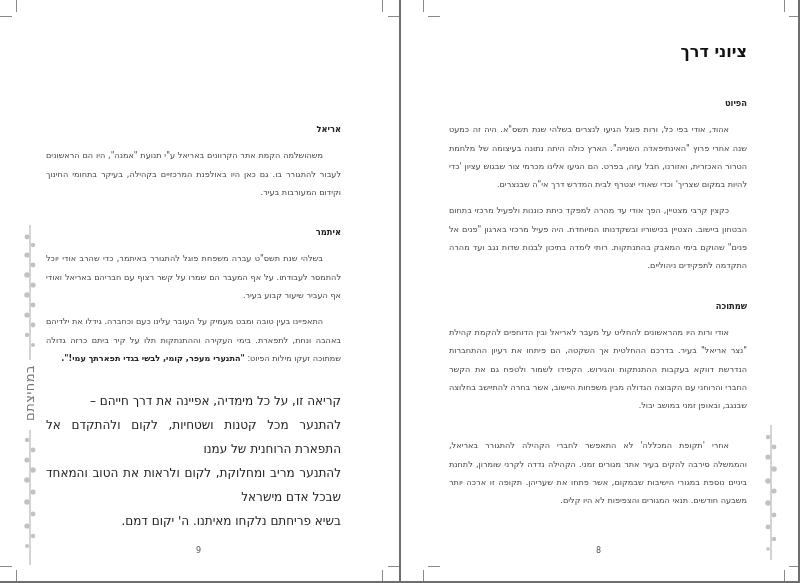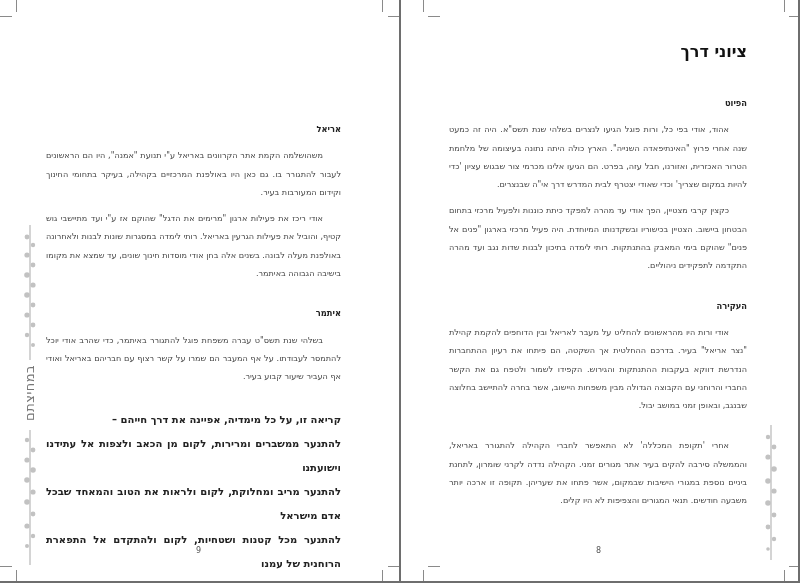--- a/index.html
+++ b/index.html
@@ -26,21 +26,21 @@
   }
   .left .content { left:46px; width:295px; top:84px;margin-top:36px; }
   .right .content { left:48px; width:298px; top:40px; }
 
   .title { font-size:16px; font-weight:bold; color:#111; margin:0 0 30px 0; line-height:24px; }
   .section-head { font-weight:bold; color:#222; font-size:8.3px; margin:0 0 8px 0; }
   .para { text-indent:18px; margin:0 0 8px 0; }
   .gap { height:14px; }
   .quote-em { font-weight:bold; color:#222; }
 
-  .poem { margin-top:22px; font-weight:bold; color:#222; font-size:10px; }
+  .poem { margin-top:22px; font-weight:normal; color:#222; font-size:12px; }
   .poem .line { line-height:24px; }
 
   .page-number { position:absolute; font-size:8px; color:#555; font-family:"DejaVu Sans", sans-serif; }
   .left .page-number { left:196px; top:546px; }
   .right .page-number { left:195px; top:546px; }
 
   .vine { position:absolute; width:16px; }
   .vine svg { display:block; }
   .side-label {
     position:absolute; left:22px; top:365px; width:20px; height:60px;
@@ -98,30 +98,29 @@
             <circle cx="5" cy="96" r="2.6"></circle>
           <circle cx="11" cy="106" r="2.2"></circle>
             <circle cx="5" cy="116" r="2"></circle>
         </g>
       </svg>
     </div>
 
     <div class="content">
       <div class="section-head">אריאל</div>
       <p class="para">משהושלמה הקמת אתר הקרוונים באריאל ע"י תנועת "אמנה", היו הם הראשונים לעבור להתגורר בו. גם כאן היו באולפנת המרכזיים בקהילה, בעיקר בתחומי החינוך וקידום המעורבות בעיר.</p>
-      <p class="para">אודי ריכז את פעילות ארגון "מרימים את הדגל" שהוקם אז ע"י ועד מתיישבי גוש קטיף, והוביל את פעילות הגרעין באריאל. רותי לימדה במסגרות שונות לבנות ולאחרונה באולפנת מעלה לבונה. בשנים אלה בחן אודי מוסדות חינוך שונים, עד שמצא את מקומו בישיבה הגבוהה באיתמר.</p>
       <div class="gap"></div>
       <div class="section-head">איתמר</div>
       <p class="para">בשלהי שנת תשס"ט עברה משפחת פוגל להתגורר באיתמר, כדי שהרב אודי יוכל להתמסר לעבודתו. על אף המעבר הם שמרו על קשר רצוף עם חבריהם באריאל ואודי אף העביר שיעור קבוע בעיר.</p>
+      <p class="para"><span>התאפיינו בעין טובה ומבט מעמיק על העובר עלינו כעם וכחברה. גידלו את ילדיהם באהבה ונחת, לתפארת. בימי העקירה וההתנתקות תלו על קיר ביתם כרזה גדולה שמתוכה זעקו מילות הפיוט:</span> <span class="quote-em">"התנערי מעפר, קומי, לבשי בגדי תפארתך עמי!".</span></p>
 
       <div class="poem">
         <div class="line">קריאה זו, על כל מימדיה, אפיינה את דרך חייהם –</div>
-        <div class="line">להתנער ממשברים ומרירות, לקום מן הכאב ולצפות אל עתידנו וישועתנו</div>
+        <div class="line">להתנער מכל קטנות ושטחיות, לקום ולהתקדם אל התפארת הרוחנית של עמנו</div>
         <div class="line">להתנער מריב ומחלוקת, לקום ולראות את הטוב והמאחד שבכל אדם מישראל</div>
-        <div class="line">להתנער מכל קטנות ושטחיות, לקום ולהתקדם אל התפארת הרוחנית של עמנו</div>
         <div class="line">בשיא פריחתם נלקחו מאיתנו. ה' יקום דמם.</div>
       </div>
     </div>
 
     <div class="page-number">9</div>
   </div>
 
   <div class="gutter"></div>
 
   <div class="page right">
@@ -152,21 +151,21 @@
         </g>
       </svg>
     </div>
 
     <div class="content">
       <h1 class="title">ציוני דרך</h1>
       <div class="section-head">הפיוט</div>
       <p class="para">אהוד, אודי בפי כל, ורות פוגל הגיעו לנצרים בשלהי שנת תשס"א. היה זה כמעט שנה אחרי פרוץ "האינתיפאדה השנייה". הארץ כולה היתה נתונה בעיצומה של מלחמת הטרור האכזרית, ואזורנו, חבל עזה, בפרט. הם הגיעו אלינו מכרמי צור שבגוש עציון 'כדי להיות במקום שצריך' וכדי שאודי יצטרף לבית המדרש דרך אי"ה שבנצרים.</p>
       <p class="para">כקצין קרבי מצטיין, הפך אודי עד מהרה למפקד כיתת כוננות ולפעיל מרכזי בתחום הבטחון ביישוב. הצטיין בכישוריו ובשקדנותו המיוחדת. היה פעיל מרכזי בארגון "פנים אל פנים" שהוקם בימי המאבק בהתנתקות. רותי לימדה בתיכון לבנות שדות נגב ועד מהרה התקדמה לתפקידים ניהוליים.</p>
       <div class="gap"></div>
-      <div class="section-head">העקירה</div>
+      <div class="section-head">שמתוכה</div>
       <p class="para">אודי ורות היו מהראשונים להחליט על מעבר לאריאל ובין הדוחפים להקמת קהילת "נצר אריאל" בעיר. בדרכם ההחלטית אך השקטה, הם פיתחו את רעיון ההתחברות הנדרשת דווקא בעקבות ההתנתקות והגירוש. הקפידו לשמור ולטפח גם את הקשר החברי והרוחני עם הקבוצה הגדולה מבין משפחות היישוב, אשר בחרה להתיישב בחלוצה שבנגב, ובאופן זמני במושב יבול.</p>
       <div class="gap"></div>
       <p class="para">אחרי 'תקופת המכללה' לא התאפשר לחברי הקהילה להתגורר באריאל, והממשלה סירבה להקים בעיר אתר מגורים זמני. הקהילה נדדה לקרני שומרון, לתחנת ביניים נוספת במגורי הישיבות שבמקום, אשר פתחו את שעריהן. תקופה זו ארכה יותר משבעה חודשים. תנאי המגורים והצפיפות לא היו קלים.</p>
 
     </div>
 
     <div class="page-number">8</div>
   </div>
 
   <div class="edge-right"></div>

